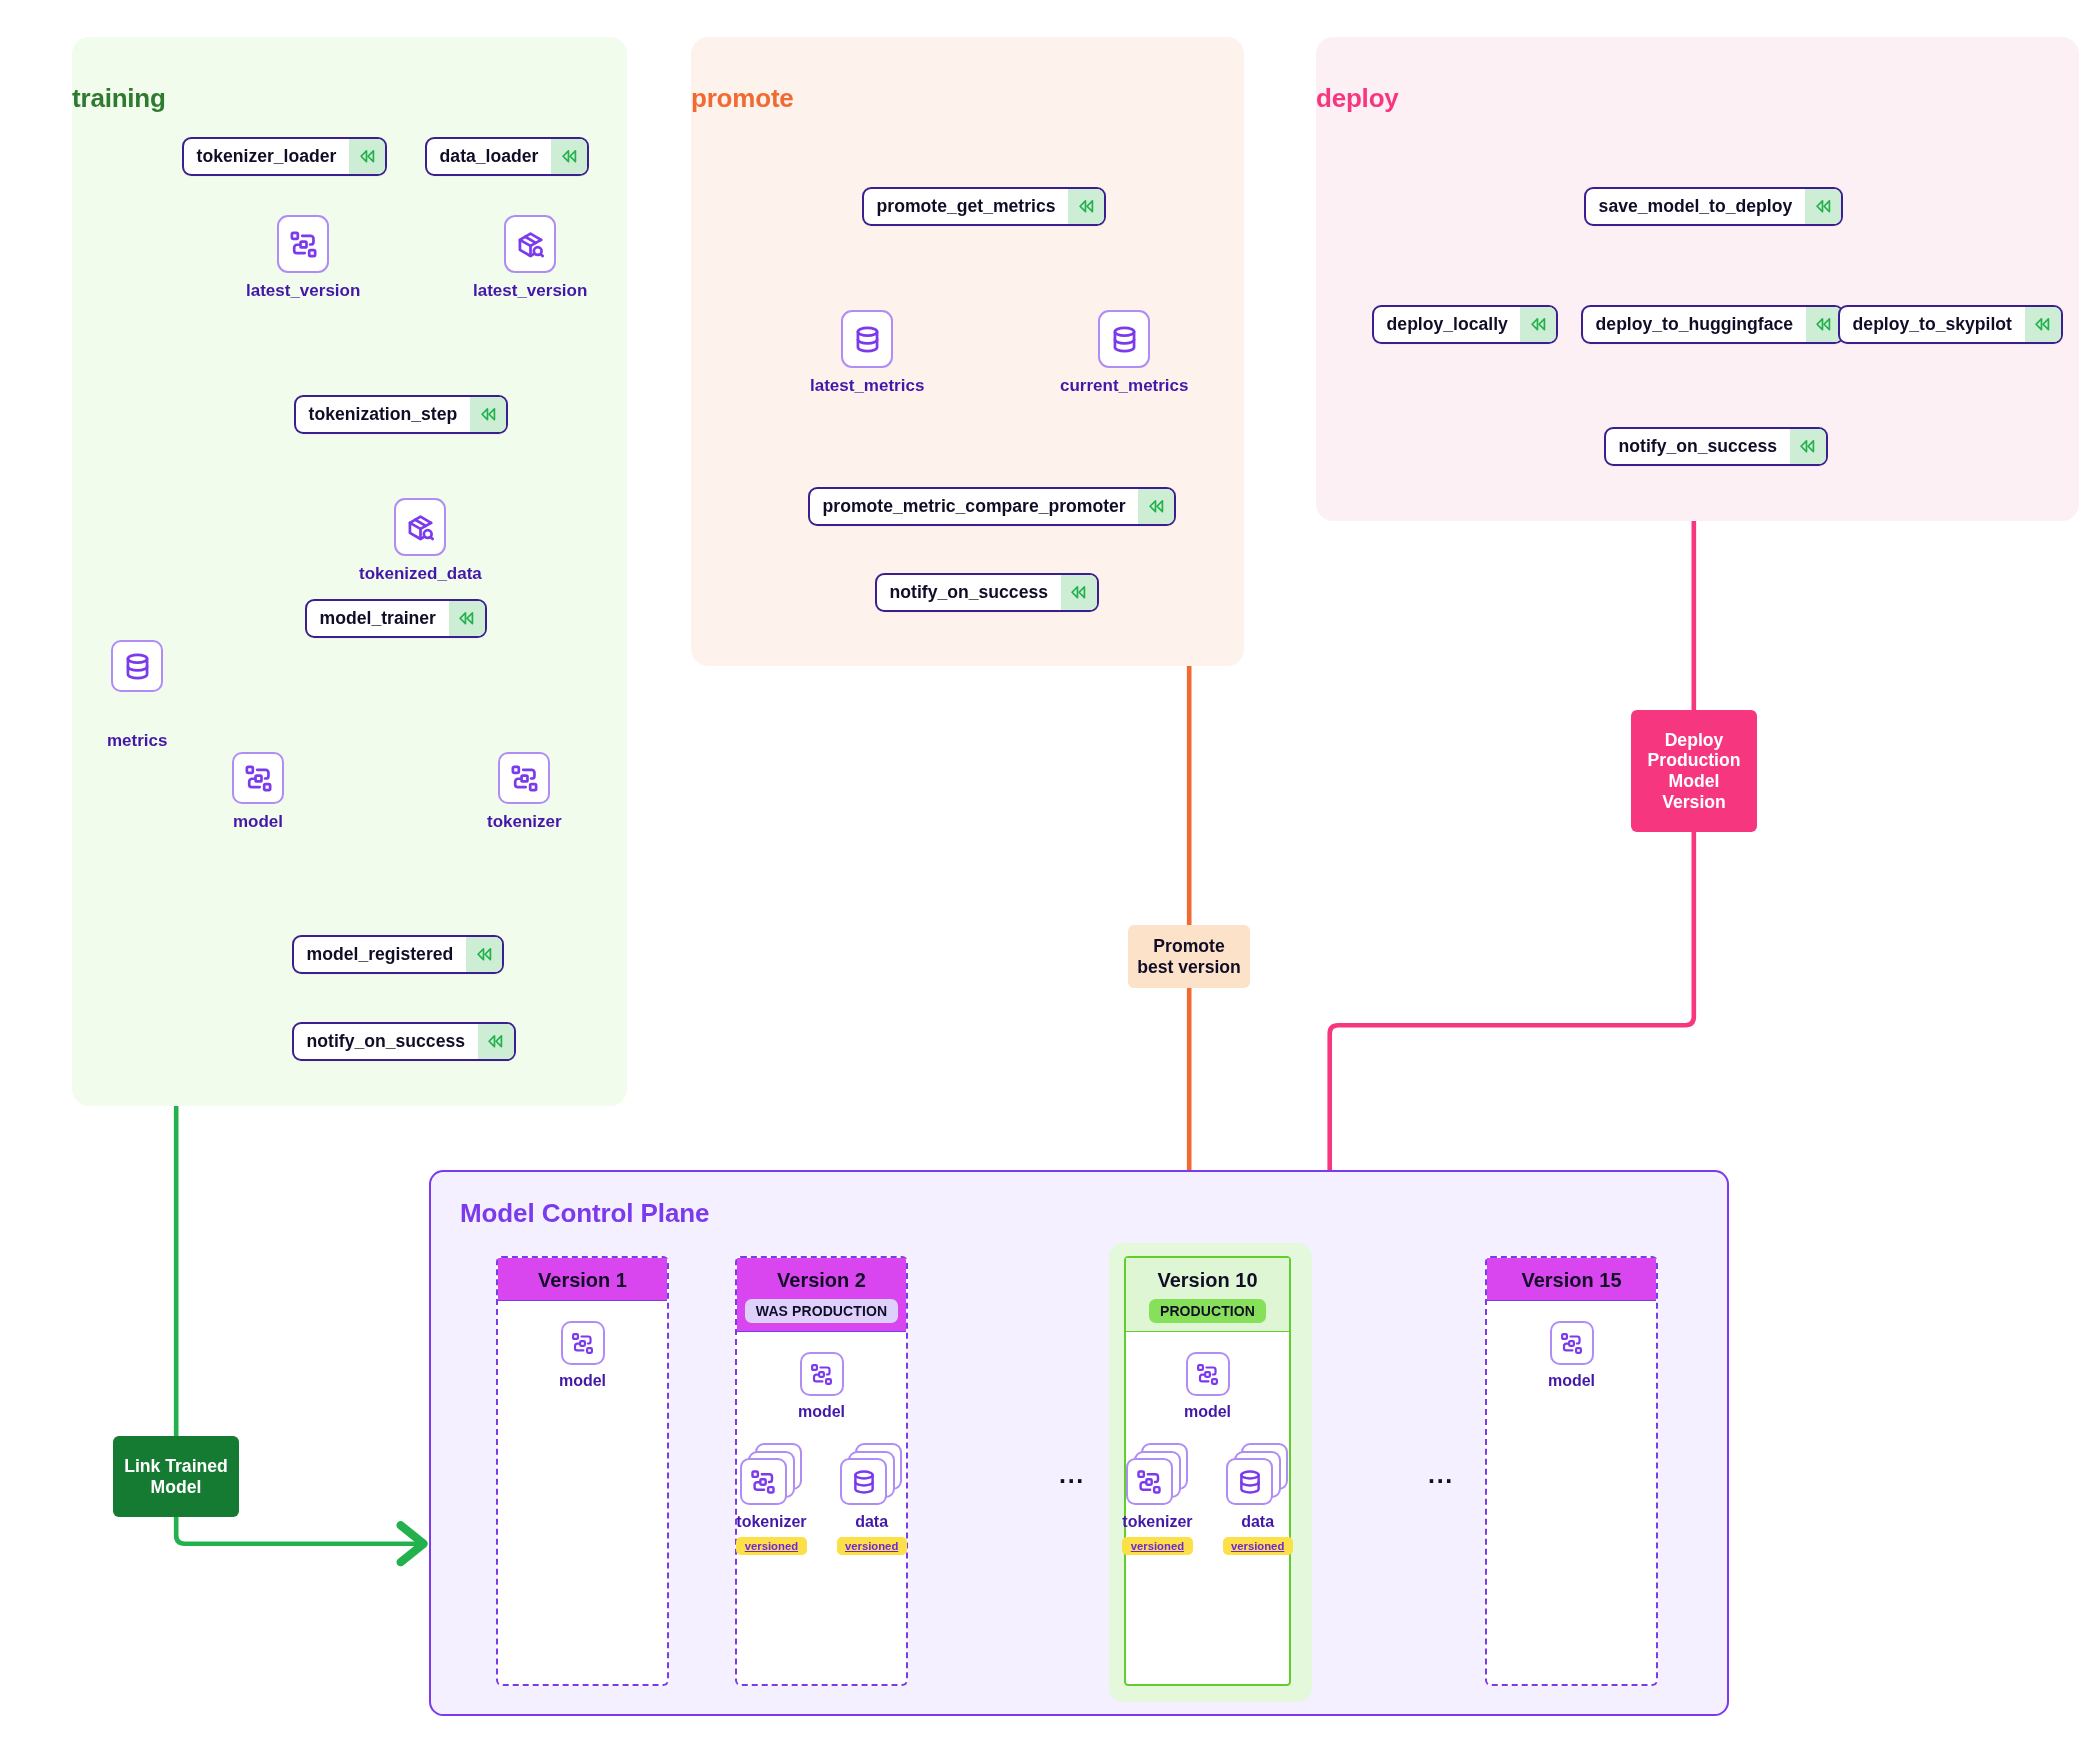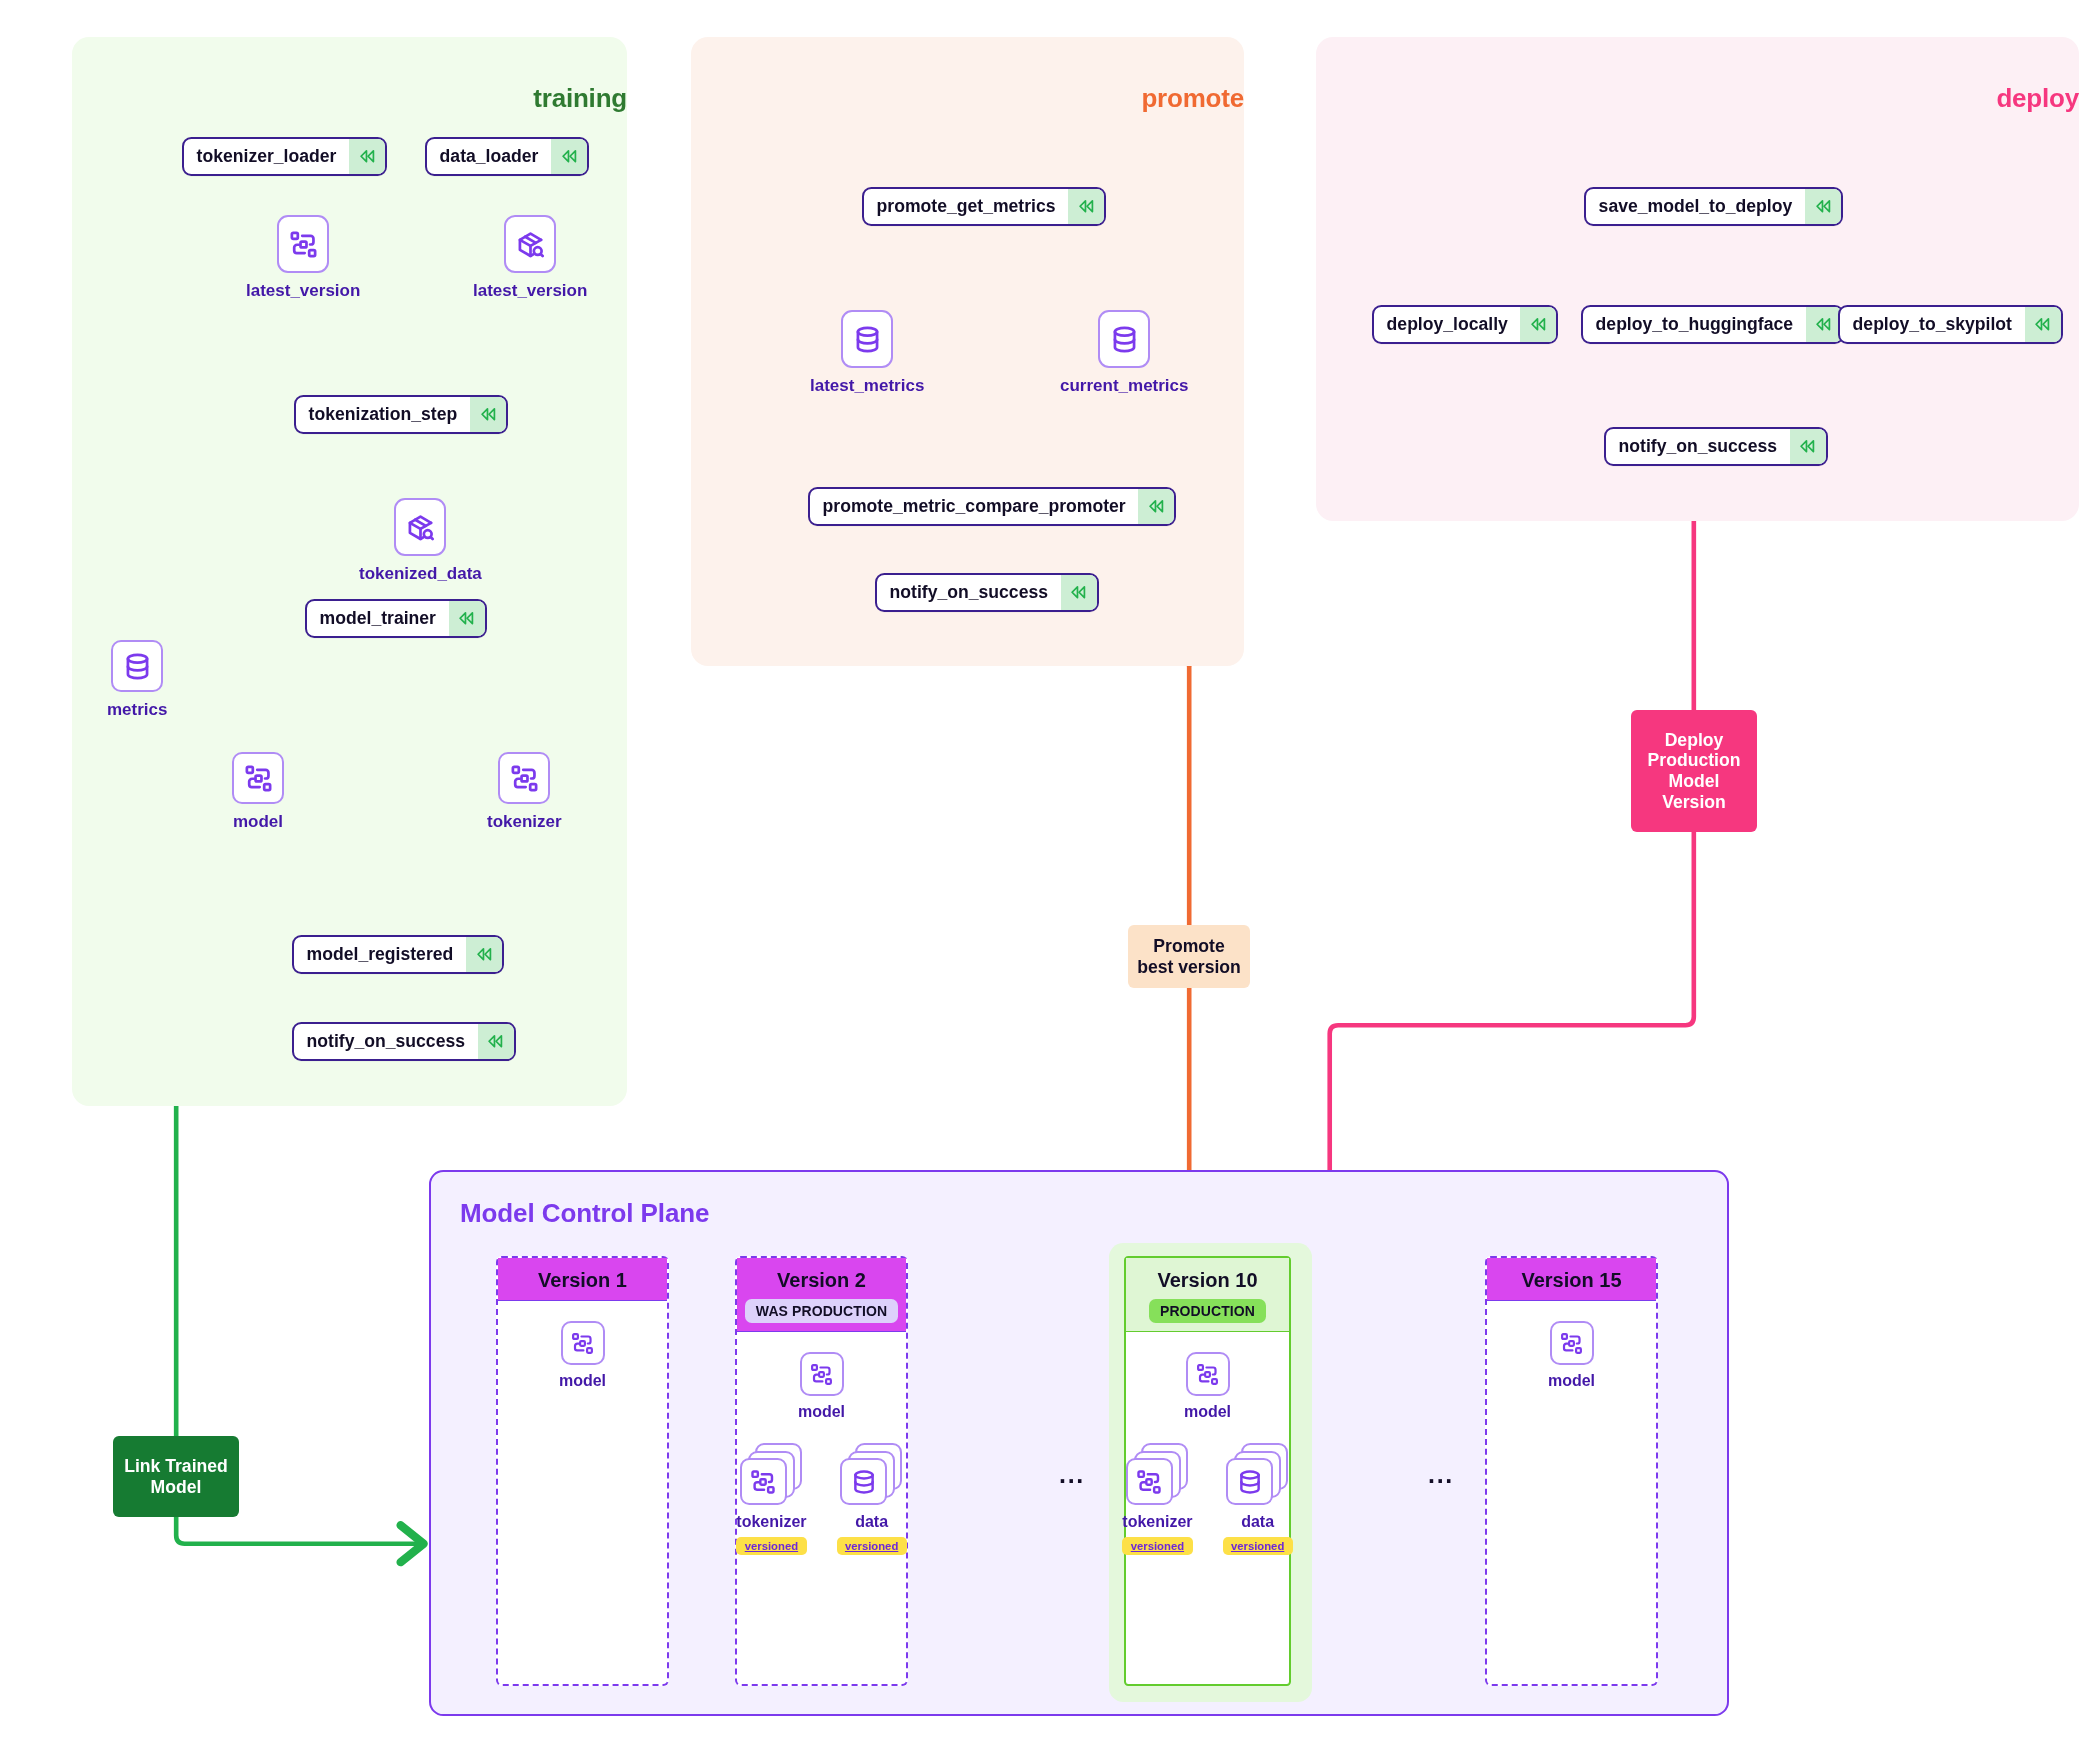--- a/index.html
+++ b/index.html
@@ -7,21 +7,21 @@
   body {
     font-family: "Liberation Sans", sans-serif;
     width: 2133px; height: 1756px;
     position: relative; overflow: hidden;
   }
   #stage { position:absolute; left:0; top:0; width:2133px; height:1756px; }
 
   
   .panel { position:absolute; border-radius:17px; }
   .panel-title {
-    position:absolute; width:100%; text-align:right;
+    position:absolute; width:100%; text-align:left;
     font-size:26px; font-weight:700; letter-spacing:-0.2px;
   }
   #panel-training { left:72px; top:37px; width:555px; height:1069px; background:#f1fcec; }
   #panel-promote  { left:691px; top:37px; width:553px; height:629px; background:#fdf2ec; }
   #panel-deploy   { left:1316px; top:37px; width:763px; height:484px; background:#fdf0f5; }
 
   #title-training { top:46px; color:#2f7a31; }
   #title-promote  { top:46px; color:#f06a32; }
   #title-deploy   { top:46px; color:#f6377f; }
 
@@ -316,21 +316,21 @@
   <div class="step" style="left:305px; top:599px;text-align:center;">
     <div class="label">model_trainer</div>
     <div class="badge">
       <svg viewBox="0 0 24 24" fill="none" stroke="#22b14c" stroke-width="2.2" stroke-linejoin="round" stroke-linecap="round">
           <path d="M11 5 L4 12 L11 19 Z"></path>
           <path d="M20 5 L13 12 L20 19 Z"></path>
         </svg>
     </div>
   </div>
 
-  <div class="artifact" style="left:107px; top:640px;">
+  <div class="artifact" style="left:107px; top:640px;gap:31px;">
     <div class="art-box sq">
       <svg viewBox="0 0 24 24" fill="none" stroke="#7c3aed" stroke-width="2.1" stroke-linecap="round" stroke-linejoin="round">
         <ellipse cx="12" cy="6" rx="7.4" ry="3"></ellipse>
         <path d="M4.6 6 V18 c0 1.66 3.31 3 7.4 3 s7.4 -1.34 7.4 -3 V6"></path>
         <path d="M4.6 12 c0 1.66 3.31 3 7.4 3 s7.4 -1.34 7.4 -3"></path>
       </svg>
     </div>
     <div class="art-label">metrics</div>
   </div>
 

